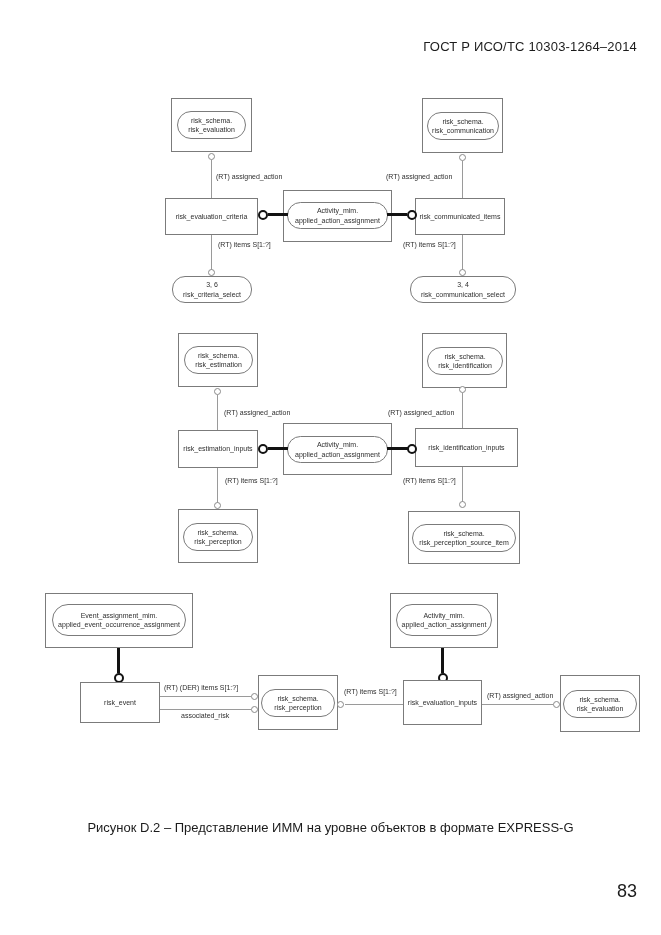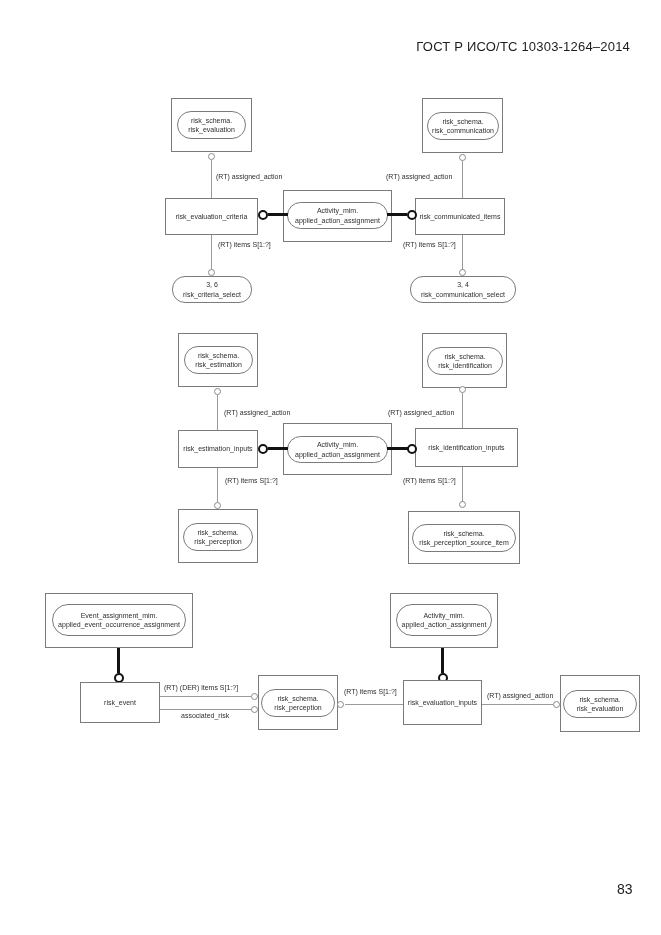--- a/index.html
+++ b/index.html
@@ -1,21 +1,21 @@
 <!DOCTYPE html>
 <html><head>
 <meta charset="utf-8">
 <style>
   html,body{margin:0;padding:0;background:#e8e8e8;}
   #page{position:relative;width:661px;height:935px;background:#ffffff;
         font-family:"Liberation Sans", sans-serif;color:#333;overflow:hidden;}
   
-  .doc-header{position:absolute;top:39px;right:31px;font-size:13px;color:#1c1c1c;letter-spacing:.2px;}
+  .doc-header{position:absolute;top:39px;right:24px;font-size:13px;color:#1c1c1c;letter-spacing:.2px;}
   .caption{position:absolute;left:0;width:661px;text-align:center;font-size:13px;color:#1c1c1c;}
-  .pagenum{position:absolute;left:617px;top:881px;font-size:14px;color:#1c1c1c;text-align:center;}
+  .pagenum{position:absolute;left:617px;top:881px;font-size:18px;color:#1c1c1c;text-align:center;}
   
   .box{position:absolute;border:1px solid #7b7b7b;background:#fff;box-sizing:border-box;}
   .oval{position:absolute;border:1px solid #7b7b7b;background:#fff;box-sizing:border-box;
         border-radius:16px;display:flex;flex-direction:column;justify-content:center;
         align-items:center;text-align:center;}
   .stad{border-radius:13px;}
   .ent{position:absolute;border:1px solid #7b7b7b;background:#fff;box-sizing:border-box;
        display:flex;align-items:center;justify-content:center;text-align:center;}
   .t{font-size:7px;line-height:1.32;color:#2e2e2e;white-space:nowrap;}
   .lbl{position:absolute;font-size:7px;color:#2e2e2e;white-space:nowrap;}
@@ -177,15 +177,16 @@
     <div class="hl" style="left:482px;top:704px;width:71px;"></div>
     <div class="dot" style="left:553px;top:701px;"></div>
     <div class="lbl" style="left:487px;top:692px;">(RT) assigned_action</div>
     <div class="box" style="left:560px;top:675px;width:80px;height:57px;"></div>
     <div class="oval" style="left:563px;top:690px;width:74px;height:28px;">
       <div class="t">risk_schema.</div>
       <div class="t">risk_evaluation</div>
     </div>
   </div>
 
+  <div class="caption" style="top:820px;">Рисунок D.2 – Представление ИММ на уровне объектов в формате EXPRESS-G</div>
   <div class="pagenum">83</div>
 
 </div>
 
 </body></html>

